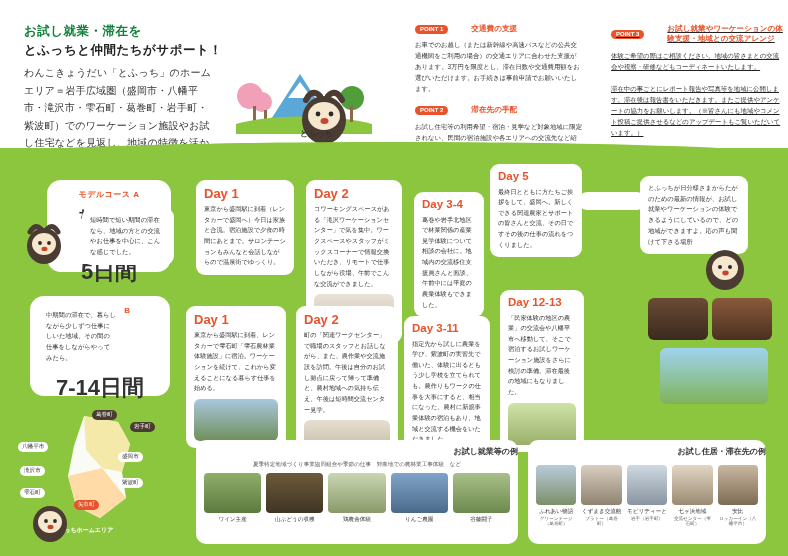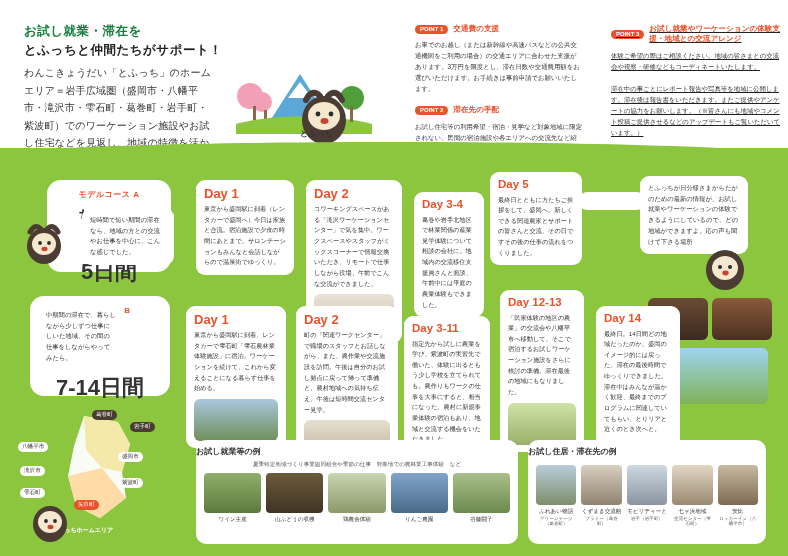--- a/index.html
+++ b/index.html
@@ -26,21 +26,21 @@
   
   .mascot-wrap { position:absolute; left:228px; top:38px; width:150px; height:110px; }
   .mascot-label { position:absolute; left:300px; top:128px; font-size:8px; font-weight:bold; color:#333; }
 
   
   .points { position:absolute; left:415px; top:24px; width:352px; }
   .pt-col { position:absolute; top:0; }
   .pt-col.c1 { left:0; width:168px; }
   .pt-col.c2 { left:196px; width:172px;text-decoration:underline; }
 
-  .pt-head { display:flex; align-items:center; gap:5px; margin-bottom:5px; }
+  .pt-head { display:flex; align-items:center; gap:23px; margin-bottom:5px; }
   .pt-badge { background:#e8532b; color:#fff; font-size:6px; font-weight:bold; border-radius:8px; padding:1.5px 5px; white-space:nowrap; }
   .pt-title { color:#e8532b; font-size:7.6px; font-weight:bold; line-height:1.35; }
   .pt-body { font-size:6.4px; line-height:1.72; color:#333; }
   .pt-block { margin-bottom:11px; }
 
   
   .green { position:absolute; left:0; top:148px; width:788px; height:408px; background:#8cc63e; }
   .green::before {
     content:""; position:absolute; left:0; top:-6px; width:788px; height:14px;
     background:#8cc63e; border-radius:50% 50% 0 0 / 14px 14px 0 0;
@@ -63,21 +63,21 @@
   
   .card { position:absolute; background:#fff; border-radius:9px; padding:7px 8px; }
   .day { color:#e8532b; font-weight:bold; font-size:13px; line-height:1; margin-bottom:4px; }
   .day.sm { font-size:11.5px; }
   .card p { margin:0; font-size:6.2px; line-height:1.72; color:#333; }
 
   .ph { border-radius:6px; margin-top:5px; width:100%; height:42px; background:#cfd8c0; }
 
   
   .panel { position:absolute; background:#fff; border-radius:10px; }
-  .panel-title { text-align:left; font-size:8px; font-weight:bold; color:#333; padding-top:6px; }
+  .panel-title { text-align:right; font-size:8px; font-weight:bold; color:#333; padding-top:6px; }
   .panel-sub { text-align:center; font-size:5.6px; color:#555; margin-top:3px; line-height:1.5; }
   .thumbs { display:flex; gap:5px; padding:5px 8px 0 8px; }
   .thumb { flex:1; text-align:center; }
   .thumb .im { width:100%; height:40px; border-radius:4px; }
   .thumb .cap { font-size:5.6px; margin-top:3px; color:#333; line-height:1.4; }
   .thumb .cap2 { font-size:4.6px; color:#666; }
 
   
   .mapbox { position:absolute; left:22px; top:262px; width:150px; height:120px; }
   .mapname { position:absolute; font-size:5.6px; color:#fff; background:#4a3b33; border-radius:6px; padding:1px 4px; white-space:nowrap; }
@@ -193,21 +193,21 @@
     </div>
     <div class="card" style="left:306px;top:32px;width:96px;">
       <div class="day">Day 2</div>
       <p>コワーキングスペースがある「滝沢ワーケーションセンター」で気を集中。ワークスペースやスタッフがミックスコーナーで情報交換いただき、リモートで仕事しながら役場、午前でこんな交流ができました。</p>
       <div class="ph" style="background:linear-gradient(180deg,#e8e2d6,#cbbfa8);"></div>
     </div>
     <div class="card" style="left:414px;top:44px;width:70px;">
       <div class="day sm">Day 3-4</div>
       <p>葛巻や岩手北地区で林業関係の産業見学体験について相談の会社に。地域内の交流移住支援員さんと面談、午前中には平庭の農業体験もできました。</p>
     </div>
-    <div class="card" style="left:490px;top:24px;width:92px;">
+    <div class="card" style="left:490px;top:16px;width:92px;">
       <div class="day sm">Day 5</div>
       <p>最終日とともに方たちご挨拶をして、盛岡へ。新しくできる関連農家とサポートの皆さんと交流、その日ですその後の仕事の流れをつくりました。</p>
     </div>
     <div class="card" style="left:578px;top:44px;width:68px;">
       <div class="day sm"></div>
       <p></p>
     </div>
 
     <div class="bubble bub3">とふっちが日分様さまからたがのための最新の情報が、お試し就業やワーケーションの体験できるようにしているので、どの地域ができますよ。応の声も聞けて下さる場所</div>
     <div style="position:absolute;left:700px;top:96px;">
@@ -236,25 +236,20 @@
     </div>
     <div class="card" style="left:404px;top:168px;width:86px;">
       <div class="day sm">Day 3-11</div>
       <p>指定先から試しに農業を学び、紫波町の実習先で働いた、体験に出るともう少し学校を立てられても。農作りもワークの仕事を大事にすると、相当になった、農村に新規事業体験の宿泊もあり、地域と交流する機会をいただきました。</p>
       <div class="ph" style="background:linear-gradient(180deg,#b9cf8e,#7fa05a);"></div>
     </div>
     <div class="card" style="left:500px;top:142px;width:84px;">
       <div class="day sm">Day 12-13</div>
       <p>「民家体験の地区の農業」の交流会や八幡平市へ移動して、そこで宿泊するお試しワーケーション施設をさらに検討の準備。滞在最後の地域にもなりました。</p>
       <div class="ph" style="background:linear-gradient(180deg,#cfe3a8,#9ab06a);"></div>
-    </div>
-    <div class="card" style="left:596px;top:158px;width:84px;">
-      <div class="day sm">Day 14</div>
-      <p>最終日。14日間どの地域だったのか、盛岡のイメージ的には戻った、滞在の最後時間でゆっくりできました。滞在中はみんなが温かく歓迎、最終までのプログラムに関連していてもらい、とりリアと近くのとき次へと。</p>
-      <div class="ph" style="background:linear-gradient(180deg,#a6d8ef,#7fb35a);"></div>
     </div>
 
     <div class="mapbox">
       <svg width="150" height="120" viewBox="0 0 150 120">
         <path d="M62 6 L96 12 L108 34 L100 62 L104 88 L78 108 L54 96 L46 66 L52 36 Z" fill="#ffffff" opacity="0.95"></path>
         <path d="M62 6 L96 12 L108 34 L100 62 L80 58 L64 40 Z" fill="#f3e7a0" opacity="0.9"></path>
         <path d="M46 66 L80 58 L104 88 L78 108 L54 96 Z" fill="#ffd7a0" opacity="0.9"></path>
       </svg>
     </div>
     <span class="mapname" style="left:92px;top:262px;">葛巻町</span>

